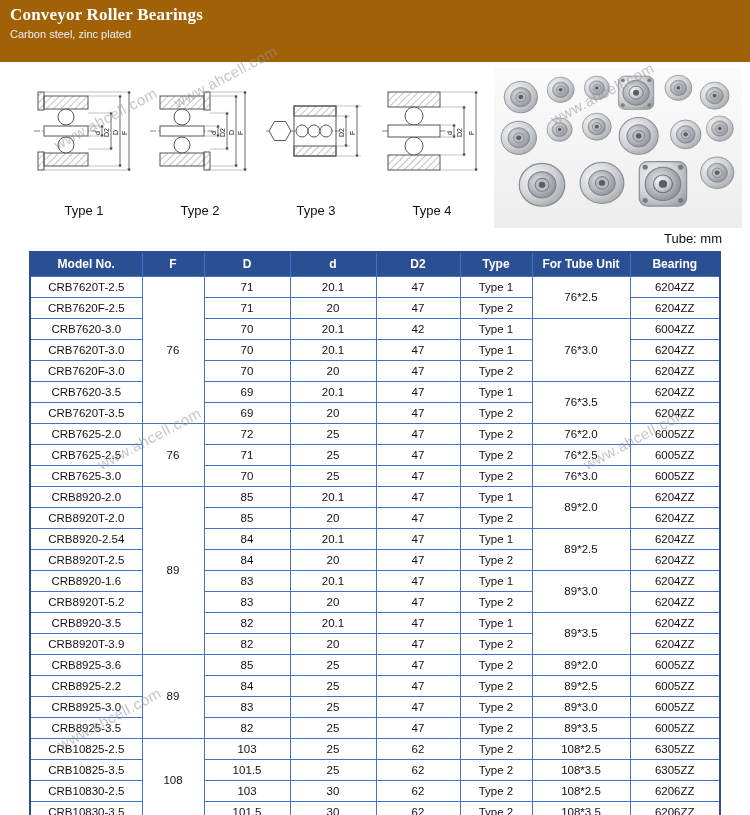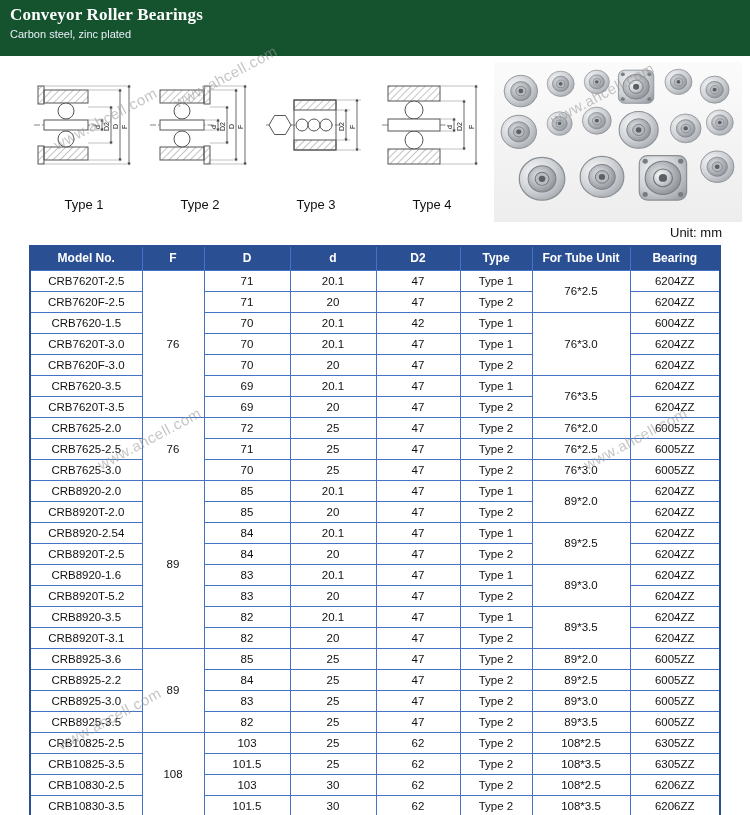--- a/index.html
+++ b/index.html
@@ -4,23 +4,23 @@
 <style>
   * { box-sizing: border-box; margin: 0; padding: 0; }
   html,body { width: 750px; height: 815px; }
   body {
     font-family: "Liberation Sans", sans-serif;
     background: #ffffff;
     position: relative;
     overflow: hidden;
   }
   .banner {
-    background: #14532d;
+    background: #a16207;
     color: #fff;
-    padding: 5px 10px 16px 10px;
+    padding: 5px 10px 22px 10px;
   }
   .banner h1 {
     font-family: "Liberation Serif", serif;
     font-size: 17px;
     font-weight: bold;
     letter-spacing: .2px;
   }
   .banner .subtitle {
     font-size: 11px;
     color: #e8eef7;
@@ -270,21 +270,21 @@
       <use href="#brg" x="169" y="52" width="33" height="33"></use>
       <use href="#brg" x="204" y="48" width="29" height="29"></use>
       <use href="#brg" x="22" y="96" width="49" height="49"></use>
       <use href="#brg" x="81" y="95" width="47" height="47"></use>
       <use href="#brgF" x="136" y="92" width="55" height="55"></use>
       <use href="#brg" x="198" y="90" width="36" height="36"></use>
     </svg>
   </div>
 </section>
 
-<div class="unit">Unit:  mm</div>
+<div class="unit">Tube:  mm</div>
 
 <table class="spec">
   <colgroup>
     <col style="width:112px">
       <col style="width:62px">
       <col style="width:86px">
       <col style="width:86px">
     <col style="width:84px">
       <col style="width:72px">
       <col style="width:98px">
@@ -315,21 +315,21 @@
       </tr>
       <tr>
         <td>CRB7620F-2.5</td>
         <td>71</td>
         <td>20</td>
         <td>47</td>
         <td>Type 2</td>
         <td>6204ZZ</td>
       </tr>
       <tr>
-        <td>CRB7620-1.5</td>
+        <td>CRB7620-3.0</td>
         <td>70</td>
         <td>20.1</td>
         <td>42</td>
         <td>Type 1</td>
         <td rowspan="3">76*3.0</td>
         <td>6004ZZ</td>
       </tr>
       <tr>
         <td>CRB7620T-3.0</td>
         <td>70</td>
@@ -446,21 +446,21 @@
       <tr>
         <td>CRB8920-3.5</td>
         <td>82</td>
         <td>20.1</td>
         <td>47</td>
         <td>Type 1</td>
         <td rowspan="2">89*3.5</td>
         <td>6204ZZ</td>
       </tr>
       <tr>
-        <td>CRB8920T-3.1</td>
+        <td>CRB8920T-3.9</td>
         <td>82</td>
         <td>20</td>
         <td>47</td>
         <td>Type 2</td>
         <td>6204ZZ</td>
       </tr>
       <tr>
         <td>CRB8925-3.6</td>
         <td rowspan="4">89</td>
         <td>85</td>

